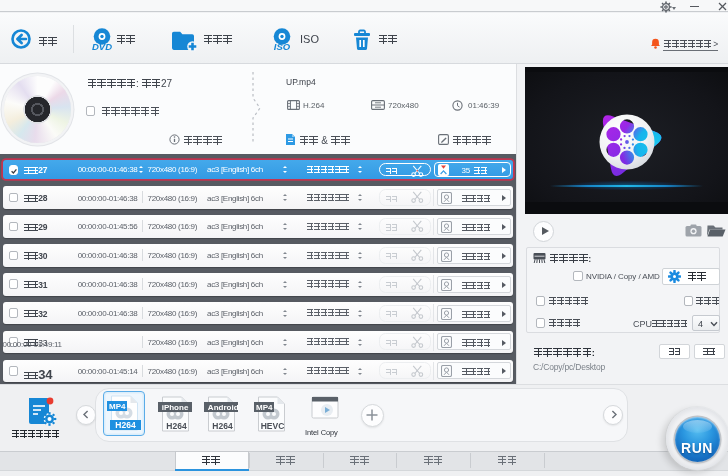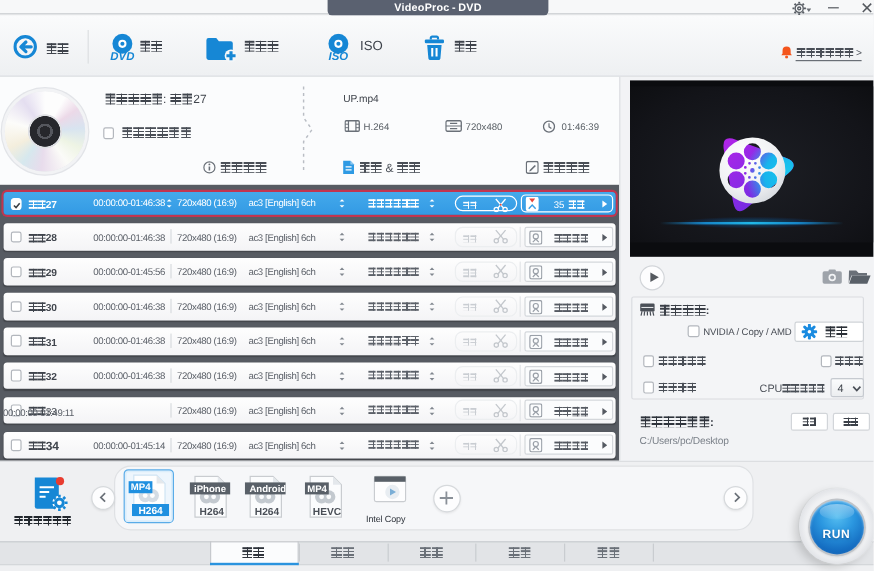--- a/index.html
+++ b/index.html
@@ -18,21 +18,20 @@
 .sp.w:before{border-bottom-color:#fff}
 .sp.w:after{border-top-color:#fff}
 .rw{position:absolute;left:2.5px;width:510px;border-radius:3px;
 background:linear-gradient(#fefefe,#f4f4f6);box-shadow:0 1px 1px rgba(0,0,0,.25)}
 .rt{position:absolute;font-size:8px;letter-spacing:-0.3px;color:#5c6169;top:7.2px;white-space:nowrap}
 .btn{position:absolute;background:#fff;border:1px solid #d2d5d9;border-radius:2px;
 font-size:8.5px;color:#3c4149;text-align:center}
 </style></head><body>
 <div id="w">
 <div class="a" style="left:0;top:0;width:728px;height:11.5px;background:#f7f8f9;border-bottom:1px solid #c9ccd0"></div>
-<div class="a" style="left:273px;top:0;width:184px;height:13px;background:#5a6170;border-radius:0 0 4px 4px;color:#fff;font-size:9px;font-weight:bold;text-align:center;line-height:12px;letter-spacing:.2px">VideoProc - DVD</div>
 <svg class="a" style="left:660px;top:1px" width="12" height="12" viewBox="0 0 12 12">
 <g fill="none" stroke="#5a5f66" stroke-width="1.2">
         <circle cx="6" cy="6" r="3.4"></circle>
         <circle cx="6" cy="6" r="1.2"></circle>
       </g>
 <g stroke="#5a5f66" stroke-width="1.6">
 <line x1="6" y1="0.4" x2="6" y2="2"></line>
         <line x1="6" y1="10" x2="6" y2="11.6"></line>
 <line x1="0.4" y1="6" x2="2" y2="6"></line>
         <line x1="10" y1="6" x2="11.6" y2="6"></line>
@@ -366,21 +365,21 @@
 <rect x="0.5" y="0.5" width="10" height="11" rx="1.5" fill="none" stroke="#9aa0a8" stroke-width="1.1"></rect>
 <circle cx="5.5" cy="5" r="2.1" fill="none" stroke="#9aa0a8" stroke-width="1"></circle>
 <path d="M3 9.8l2.5-2.6 2.5 2.6" fill="none" stroke="#9aa0a8" stroke-width="1"></path>
           </svg>
           <div class="a" style="left:24.5px;top:4.6px;color:#555a62;font-size:8px"><i class="z q"></i><i class="z q"></i><i class="z q"></i><i class="z q"></i></div>
           <div class="a" style="left:64px;top:5.2px;width:0;height:0;border-top:3.2px solid transparent;border-bottom:3.2px solid transparent;border-left:4px solid #555a62"></div>
         </div>
       </div>
 <div class="rw" style="top:206.00px;height:22.6px">
         <div class="cb" style="left:6px;top:6.5px"></div>
-        <div class="a" style="left:21.5px;top:7.0px;color:#40454d;font-size:10px;font-weight:bold;letter-spacing:-.2px"><i class="z q"></i><i class="z q"></i>34</div>
+        <div class="a" style="left:21.5px;top:7.0px;color:#40454d;font-size:13px;font-weight:bold;letter-spacing:-.2px"><i class="z q"></i><i class="z q"></i>34</div>
         <div class="rt" style="left:0;width:135px;text-align:right;color:#5c6169;top:7.2px">00:00:00-01:45:14</div>
         <div class="a" style="left:139.5px;top:5px;width:1px;height:12px;background:#d8dbde"></div>
         <div class="rt" style="left:145px;color:#5c6169;top:7.2px">720x480 (16:9)</div>
         <div class="rt" style="left:204.5px;color:#5c6169;top:7.2px">ac3 [English] 6ch</div>
         <div class="sp" style="left:280px;top:7.5px"></div>
         <div class="a rt" style="left:304px;color:#5c6169;top:7.2px"><i class="z q"></i><i class="z q"></i><i class="z q"></i><i class="z q"></i><i class="z q"></i><i class="z q"></i></div>
         <div class="sp" style="left:355px;top:7.5px"></div>
         <div class="a" style="left:376.5px;top:2.8px;width:52px;height:17px;border:1px solid #eceef0;border-radius:6.5px"></div>
         <div class="a" style="left:383px;top:8.4px;color:#c9cdd2;font-size:8px"><i class="z m"></i><i class="z m"></i></div>
         <svg class="a" style="left:407px;top:5px" width="14.5" height="12.2" viewBox="0 0 17 15">
@@ -489,21 +488,21 @@
 <div class="a" style="left:633px;top:318.5px;color:#4a4f57;font-size:9px">CPU<i class="z q"></i><i class="z q"></i><i class="z q"></i><i class="z q"></i><i class="z q"></i></div>
 <div class="a" style="left:692px;top:314.5px;width:28px;height:16.5px;background:linear-gradient(#fbfcfd,#eceef0);border:1px solid #c6cad0;border-radius:2px">
 <div class="a" style="left:5px;top:3px;color:#3e434b;font-size:9px">4</div>
 <svg class="a" style="left:17px;top:5.5px" width="8" height="6" viewBox="0 0 8 6">
         <path d="M1 1.2l3 3.2 3-3.2" fill="none" stroke="#4a4f57" stroke-width="1.4"></path>
       </svg>
     </div>
 <div class="a" style="left:533px;top:346.5px;color:#2e333b;font-size:9.5px;font-weight:bold"><i class="z"></i><i class="z"></i><i class="z"></i><i class="z"></i><i class="z"></i><i class="z"></i>:</div>
 <div class="btn" style="left:659px;top:343.5px;width:31px;height:15.5px;line-height:14px"><i class="z m"></i><i class="z m"></i></div>
 <div class="btn" style="left:693.5px;top:343.5px;width:31px;height:15.5px;line-height:14px"><i class="z m"></i><i class="z m"></i></div>
-<div class="a" style="left:533px;top:361.5px;color:#7c828a;font-size:8.5px;letter-spacing:-.2px">C:/Users/pc/Desktop</div>
+<div class="a" style="left:533px;top:361.5px;color:#7c828a;font-size:8.5px;letter-spacing:-.2px">C:/Copy/pc/Desktop</div>
 <div class="a" style="left:0;top:384px;width:728px;height:92px;background:#eff0f2"></div>
 <div class="a" style="left:0;top:384px;width:728px;height:1px;background:#dcdee1"></div>
 <div class="a" style="left:0;top:450.5px;width:728px;height:20.5px;background:#e2e4e7;border-top:1px solid #c9ccd0;border-bottom:1px solid #d4d7da"></div>
 <div class="a" style="left:95px;top:388px;width:533px;height:54px;background:#f6f7f9;border:1px solid #dfe1e4;border-radius:14px"></div>
 <svg class="a" style="left:25px;top:395px" width="34" height="34" viewBox="0 0 34 34">
 <path d="M4 3h18a2 2 0 0 1 2 2v22a2 2 0 0 1-2 2H6a2 2 0 0 1-2-2z" fill="#1687d5"></path>
 <g stroke="#fff" stroke-width="1.6">
         <line x1="8" y1="11" x2="20" y2="11"></line>
         <line x1="8" y1="15" x2="16" y2="15"></line>
         <line x1="8" y1="19" x2="13" y2="19"></line>
@@ -601,14 +600,14 @@
 <div class="a" style="left:396.4px;top:453px;width:1px;height:15px;background:#c9ccd0"></div>
 <div class="a" style="left:423.4px;top:455.5px;color:#6a7078;font-size:9px"><i class="z"></i><i class="z"></i></div>
 <div class="a" style="left:470.2px;top:453px;width:1px;height:15px;background:#c9ccd0"></div>
 <div class="a" style="left:497.2px;top:455.5px;color:#6a7078;font-size:9px"><i class="z"></i><i class="z"></i></div>
 <div class="a" style="left:544.0px;top:453px;width:1px;height:15px;background:#c9ccd0"></div>
 <div class="a" style="left:665.5px;top:407px;width:63px;height:63px;border-radius:50%;background:radial-gradient(circle,#f0f1f3 58%,#e0e2e6 72%,#edeff1 82%,#dcdfe2 100%);box-shadow:-4px 3px 7px rgba(0,0,0,.15), 0 0 0 1px #e8eaec"></div>
 <div class="a" style="left:674.5px;top:417px;width:45px;height:45px;border-radius:50%;
 background:radial-gradient(circle at 50% 30%,#55bdf0 0,#2b97e0 36%,#156ec2 72%,#0f57a8 100%);
 box-shadow:inset 0 1px 2px rgba(255,255,255,.5), 0 0 0 1.5px #bfc3c8, 0 1px 3px rgba(0,0,0,.3)">
 <div class="a" style="left:8px;top:3px;width:29px;height:13px;border-radius:50%;background:linear-gradient(rgba(255,255,255,.42),rgba(255,255,255,.05))"></div>
-<div class="a" style="left:0;top:22.5px;width:45px;text-align:center;color:#fff;font-size:10px;font-weight:bold;letter-spacing:.5px;text-shadow:0 1px 2px rgba(0,40,90,.5)">RUN</div>
+<div class="a" style="left:0;top:22.5px;width:45px;text-align:center;color:#fff;font-size:14px;font-weight:bold;letter-spacing:.5px;text-shadow:0 1px 2px rgba(0,40,90,.5)">RUN</div>
     </div>
 </div>
 </body></html>

